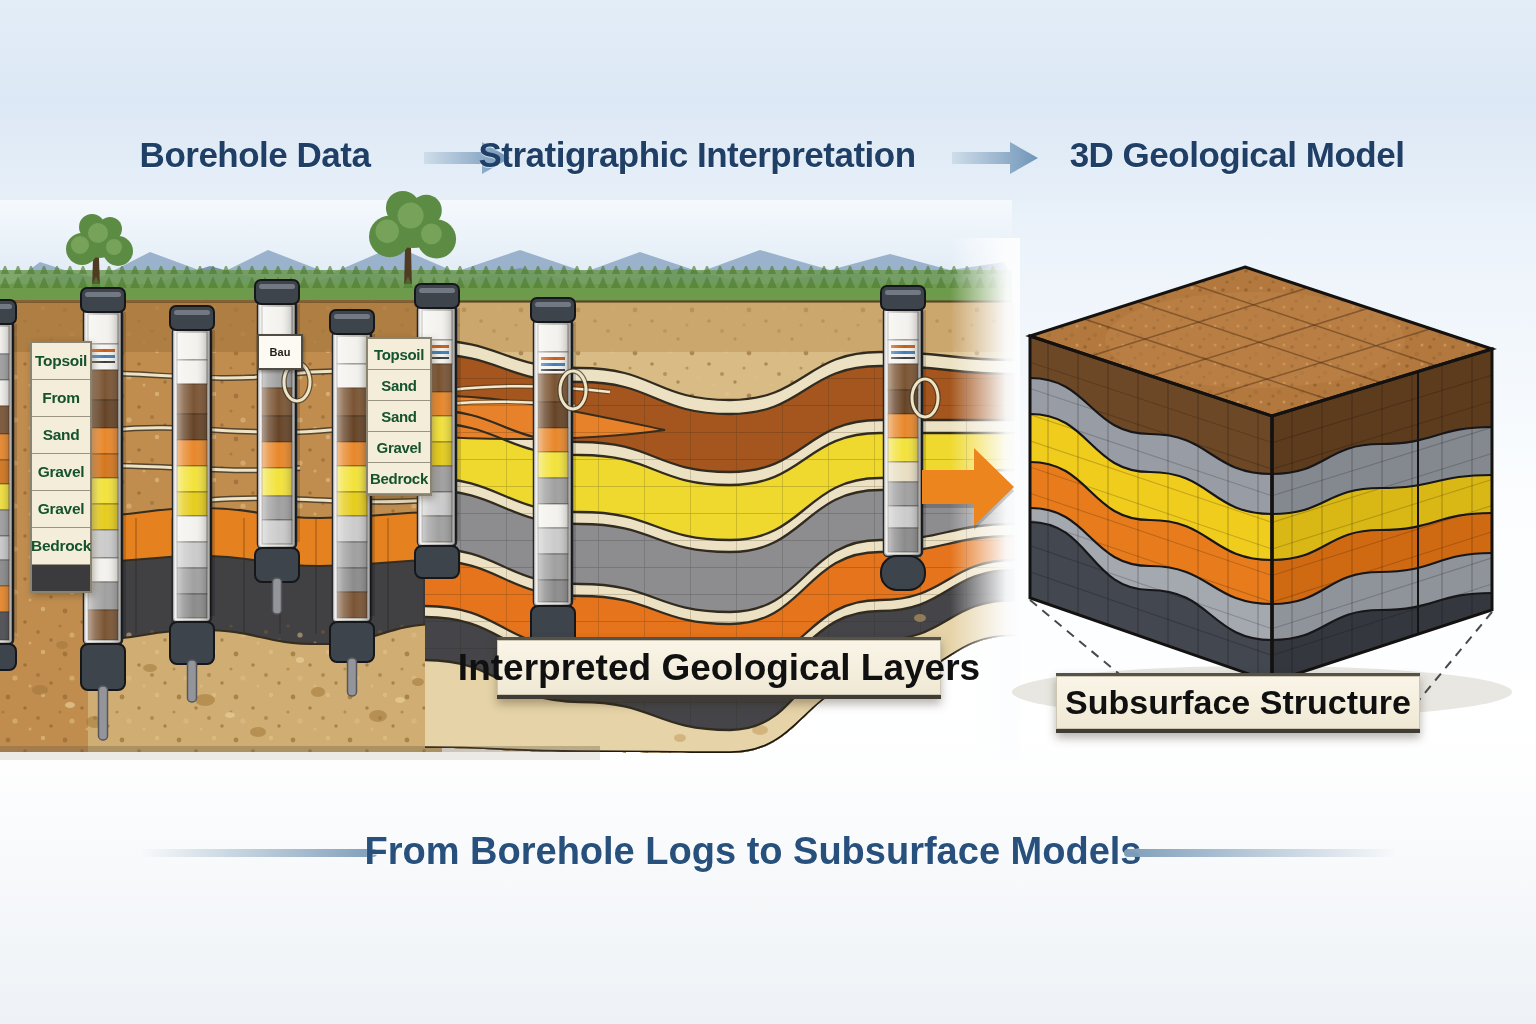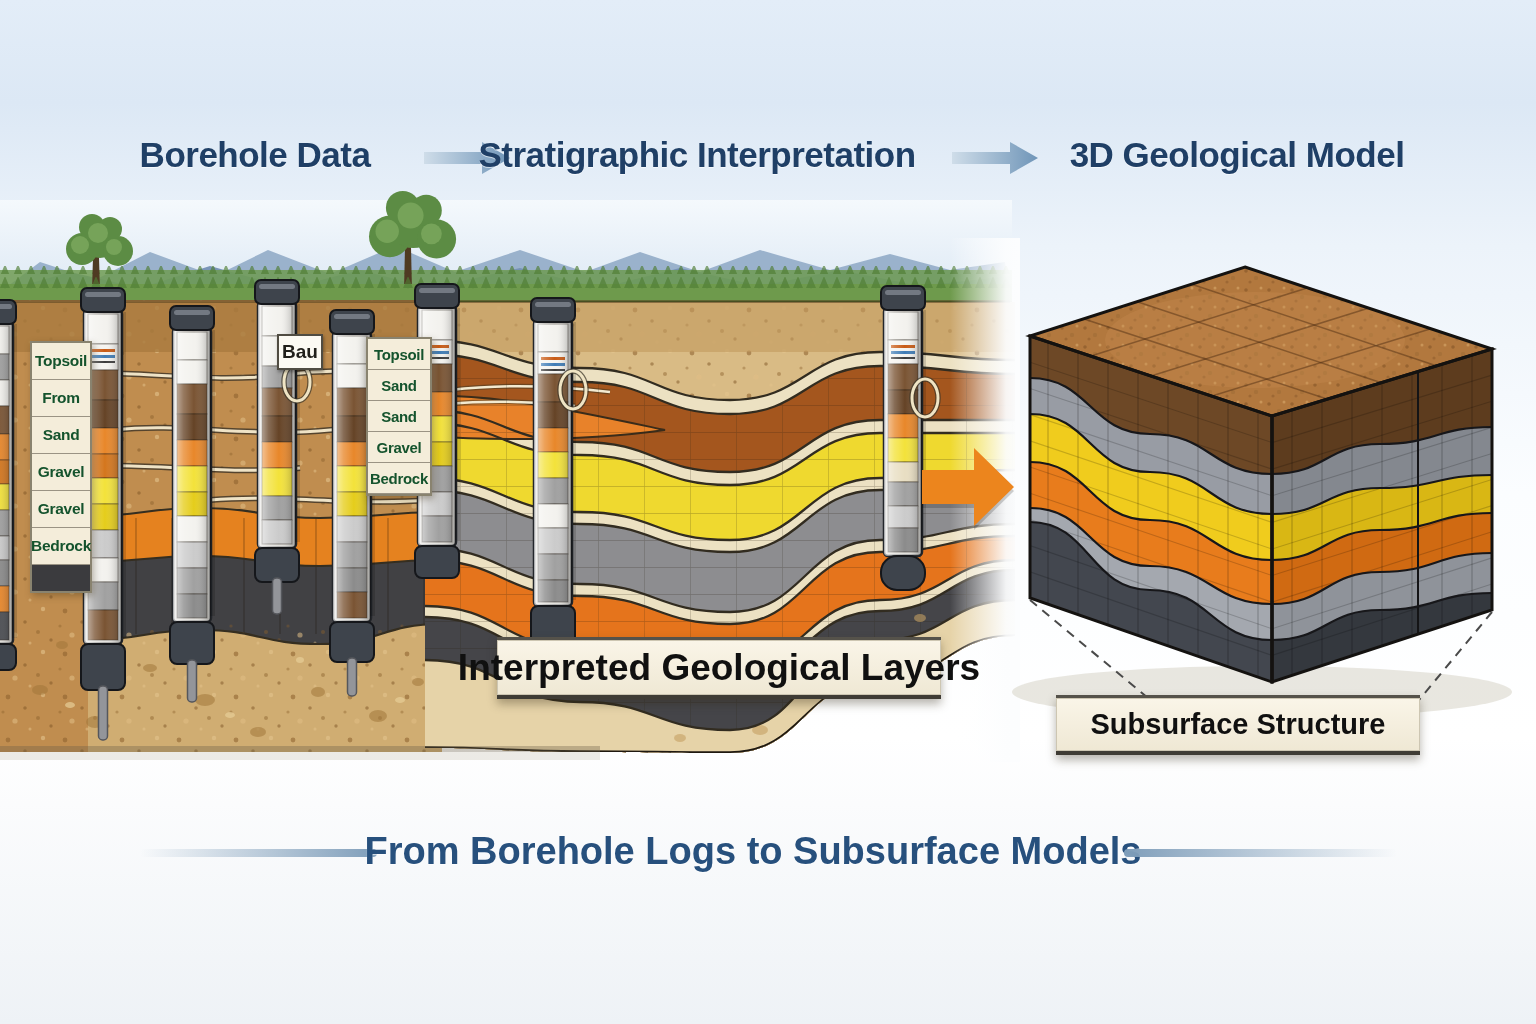--- a/index.html
+++ b/index.html
@@ -19,33 +19,32 @@
     display:flex;align-items:center;justify-content:center;font-weight:bold;color:#14532d;
     border-bottom:1.5px solid #9a9384;white-space:nowrap;
   }
   #label-col-1{left:30px;top:341px;width:58px}
   #label-col-1 .labelrow{height:36px;font-size:15.5px;letter-spacing:-.3px}
   #label-col-1 .swatch{height:26px;background:#3b3b3e;border-bottom:none}
   #label-col-2{left:366px;top:337px;width:62px}
   #label-col-2 .labelrow{height:30px;font-size:15px;letter-spacing:-.3px}
   .tag{
     left:257px;top:334px;width:42px;height:32px;background:#fcfaf3;border:2px solid#504c42;
-    display:flex;align-items:center;justify-content:center;font-weight:bold;font-size:19px;color:#211f1a;
+    display:flex;align-items:center;justify-content:center;font-weight:bold;font-size:11px;color:#211f1a;
     box-shadow:1px 2px 3px rgba(0,0,0,.35);
-    margin-left:20px;
   }
   .banner{
     background:linear-gradient(180deg,#faf5e8,#efe8d4);
     border-top:3px solid #55524a;border-bottom:4px solid #3f3c35;
     box-shadow:0 5px 9px rgba(50,40,20,.35), inset 0 0 0 1px #cdc6b2;
     display:flex;align-items:center;justify-content:center;
     font-weight:bold;color:#101010;white-space:nowrap;
   }
   #banner-interpretation{left:497px;top:637px;width:444px;height:55px;font-size:37px}
-  #banner-model{left:1056px;top:695px;width:364px;height:53px;font-size:29px}
+  #banner-model{left:1056px;top:673px;width:364px;height:53px;font-size:34px}
   .footer-title{
     left:753px;top:830px;font-size:38px;font-weight:bold;color:#27507d;
     transform:translateX(-50%);white-space:nowrap;text-shadow:0 1px 1px rgba(255,255,255,.7);
   }
   .rule{height:8px;border-radius:4px;top:849px}
   #rule-left{left:140px;width:237px;background:linear-gradient(90deg,rgba(140,170,195,0),#7f9eba)}
   #rule-right{left:1124px;width:273px;background:linear-gradient(90deg,#7f9eba,rgba(140,170,195,0))}
 </style>
 </head>
 <body>

